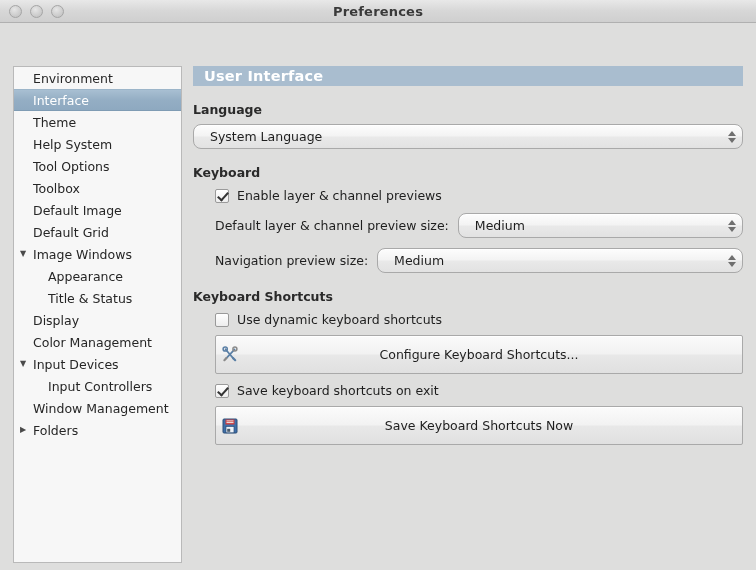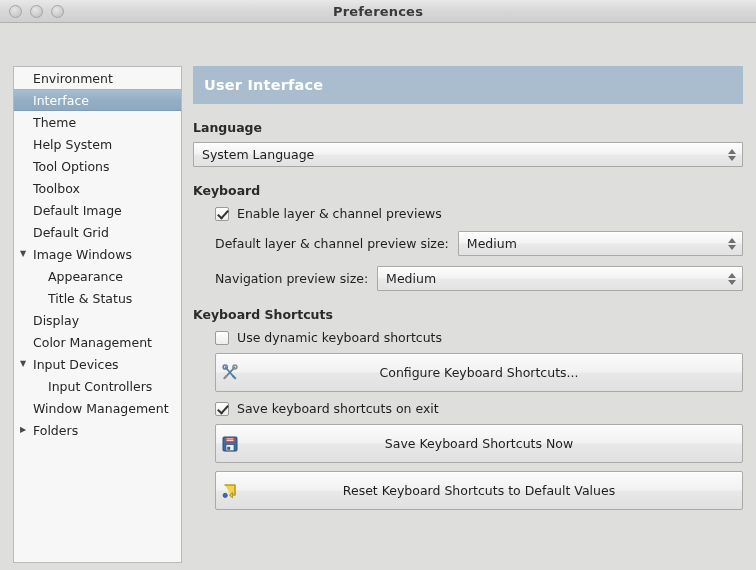--- a/index.html
+++ b/index.html
@@ -90,21 +90,21 @@
     height: 22px;
   }
 
   
   .main {
     position: absolute;
     left: 193px; top: 11px;
     width: 550px; height: 497px;
   }
   .panel-header {
-    height: 38px;
+    height: 20px;
     background: #a9bdcf;
     display: flex;
     align-items: center;
     padding-left: 11px;
     color: #ffffff;
     font-size: 14.5px;
     font-weight: bold;
     letter-spacing: 0.2px;
   }
   .section-title {
@@ -115,24 +115,24 @@
     margin-bottom: 7px;
   }
   .indent-row { padding-left: 22px; }
 
   
   .combo {
     position: relative;
     height: 25px;
     background: linear-gradient(to bottom, #fdfdfd 0%, #f3f3f3 48%, #e9e9e9 52%, #e2e2e2 100%);
     border: 1px solid #a9a9a9;
-    border-radius: 1px;
-    display: flex;
-    align-items: center;
-    padding-left: 8px;
+    border-radius: 8px;
+    display: flex;
+    align-items: center;
+    padding-left: 16px;
     font-size: 12.5px;
     color: #1e1e1e;
     box-shadow: 0 1px 0 rgba(255,255,255,0.8) inset;
   }
   .spin {
     position: absolute;
     right: 6px; top: 50%;
     transform: translateY(-50%);
     display: flex;
     flex-direction: column;
@@ -401,30 +401,20 @@
             <rect x="3.5" y="1.5" width="9" height="5" fill="#cf3b3b"></rect>
             <rect x="4.5" y="2.4" width="7" height="1" fill="#e9e9e9"></rect>
             <rect x="4.5" y="4.1" width="7" height="1" fill="#e9e9e9"></rect>
             <rect x="4" y="8.5" width="8" height="6.3" fill="#eef2f7" stroke="#2c4f79" stroke-width="0.7"></rect>
             <rect x="5.2" y="10.8" width="3" height="3" fill="#4a5a6a"></rect>
           </svg>
         </span>
         <span>Save Keyboard Shortcuts Now</span>
       </div>
 
-      <div class="wbtn">
-        <span class="bicon">
-          <svg width="16" height="16" viewBox="0 0 16 16">
-            <path d="M3 2 L13 2 L13 12 L9 12" fill="#f2d34a" stroke="#b89d22" stroke-width="1.6" stroke-linejoin="round" stroke-linecap="round"></path>
-            <path d="M10.5 9.3 L7.6 12.1 L10.5 14.6 Z" fill="#f2d34a" stroke="#b89d22" stroke-width="1.1" stroke-linejoin="round"></path>
-            <circle cx="3.2" cy="12.4" r="2.1" fill="#3f6fa8" stroke="#2c4f79" stroke-width="0.8"></circle>
-          </svg>
-        </span>
-        <span>Reset Keyboard Shortcuts to Default Values</span>
-      </div>
 
     </div>
 
   </div>
 
   <div class="footer">
     <div class="left">
       <div class="footer-btn">Help</div>
     </div>
     <div class="right">

